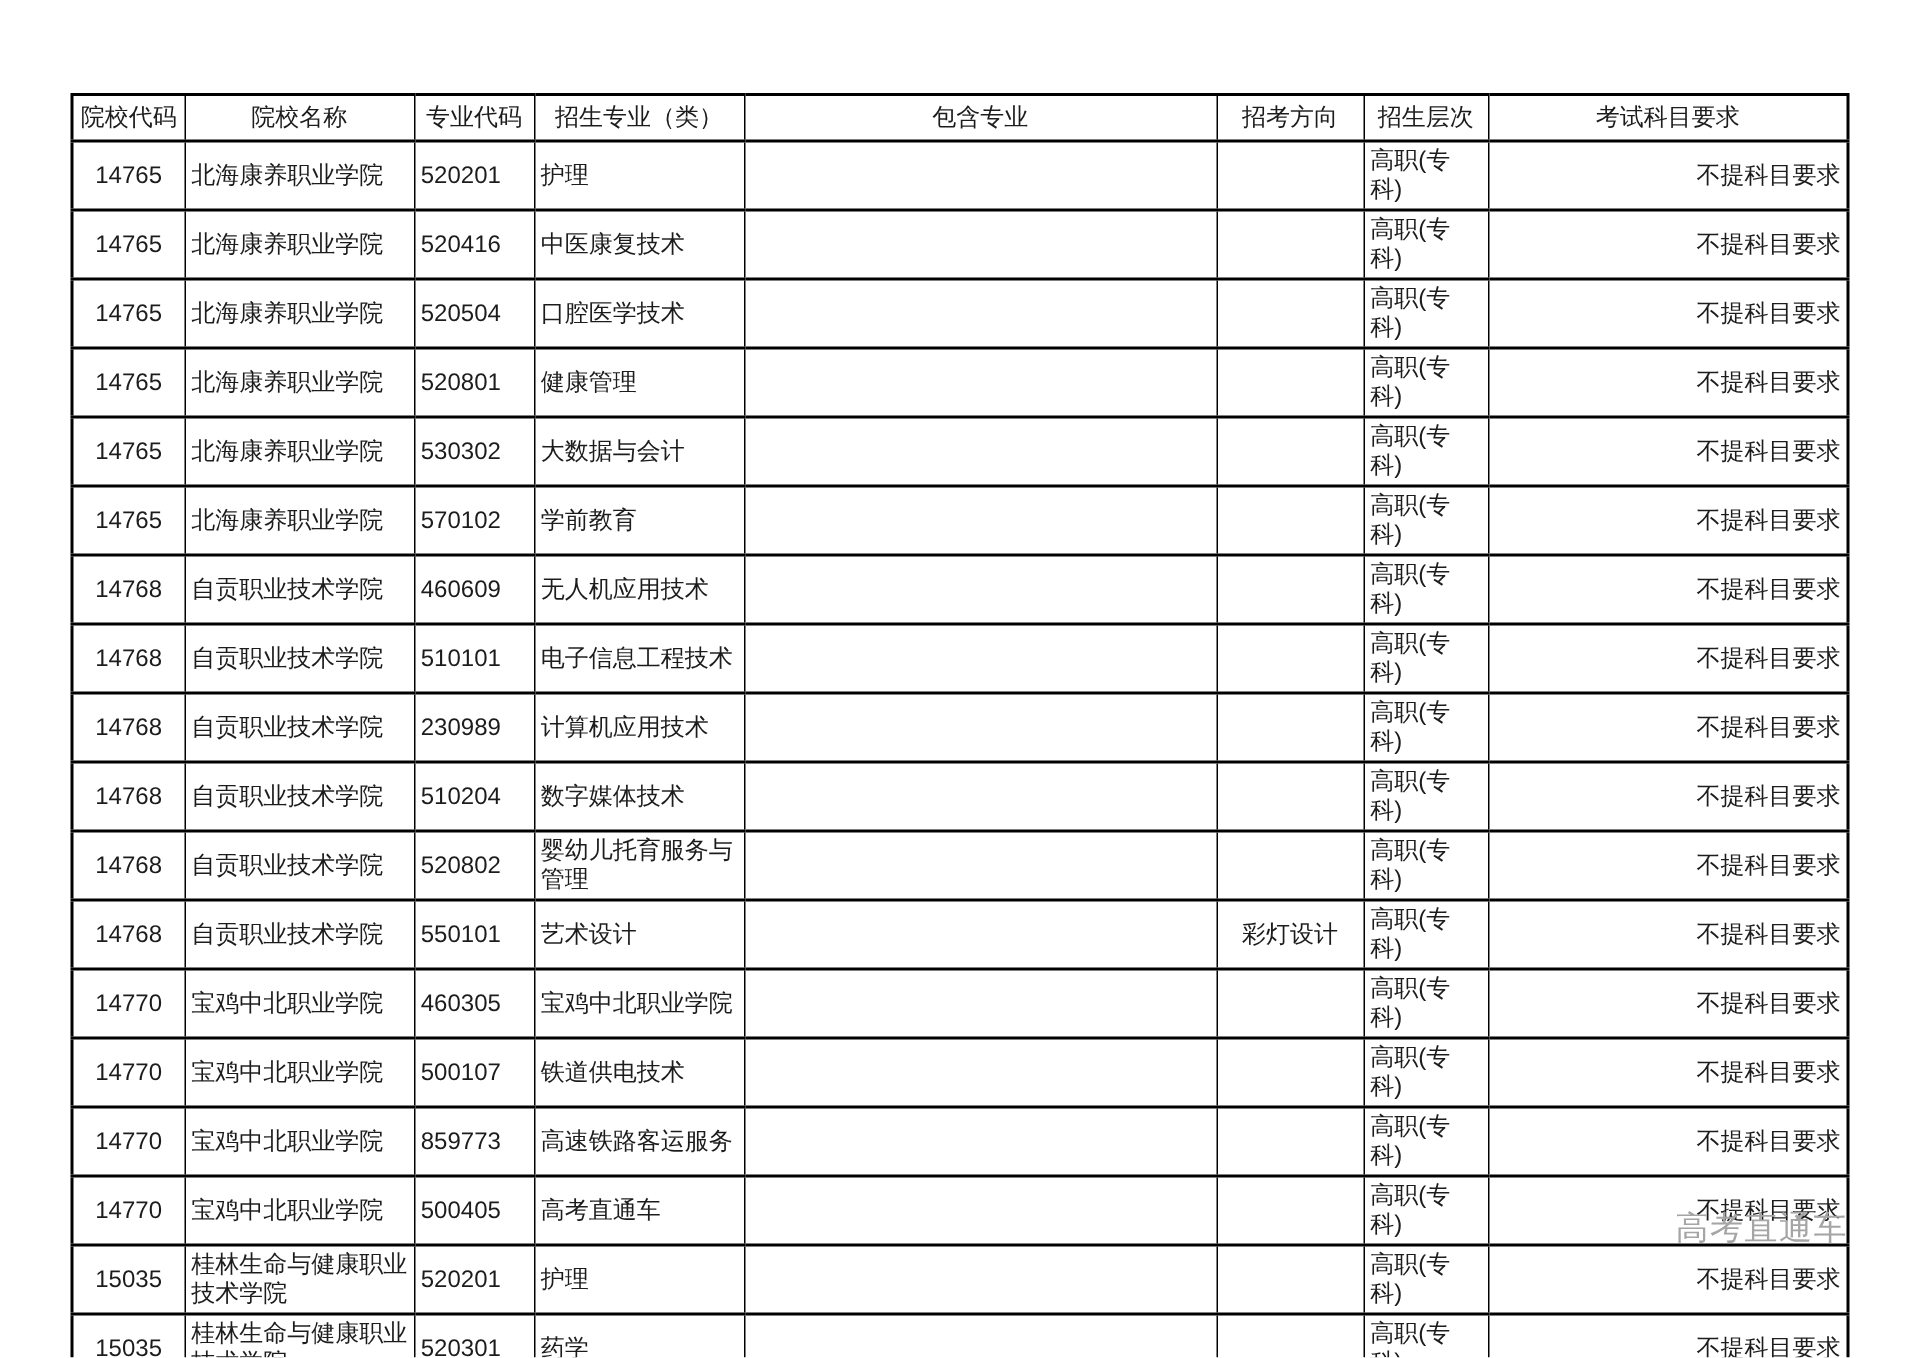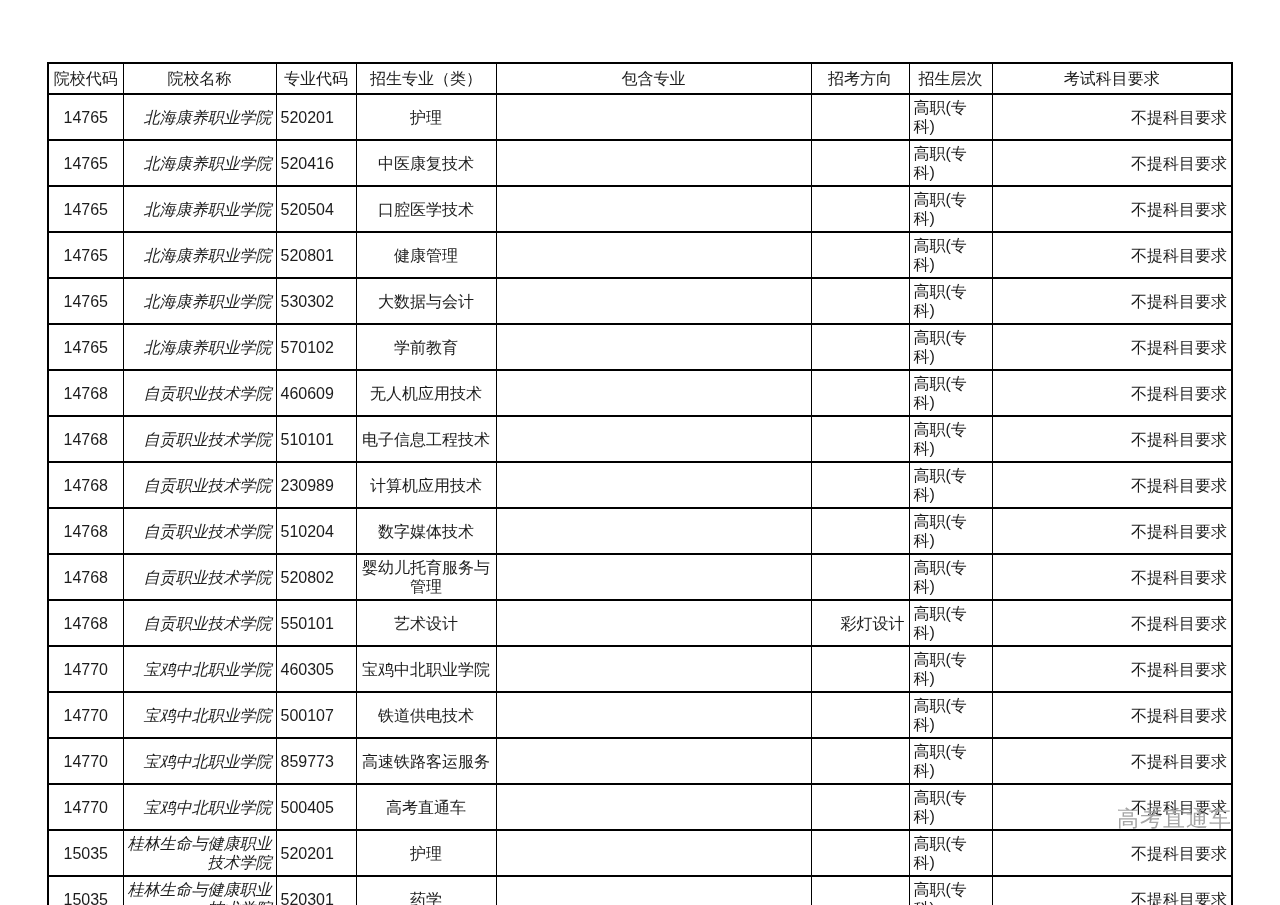--- a/index.html
+++ b/index.html
@@ -38,25 +38,25 @@
   }
   table.admissions thead tr { height: 31px; }
   table.admissions tbody tr { height: 31px; }
   table.admissions th {
     font-weight: normal;
     text-align: center;
     padding: 3px 2px;
   }
   
   td.c0 { text-align: center; padding-left: 2px; padding-right: 2px; }
-  td.c1 { text-align: right; padding-left: 5px; padding-right: 9px; font-style: italic; }
+  td.c1 { text-align: left; padding-left: 5px; padding-right: 9px; }
   td.c2 { text-align: left; padding-left: 4px; padding-right: 4px; }
-  td.c3 { text-align: center; padding-left: 4px; padding-right: 8px; }
+  td.c3 { text-align: left; padding-left: 4px; padding-right: 8px; }
   td.c4 { text-align: left; }
-  td.c5 { text-align: right; padding-left: 4px; }
+  td.c5 { text-align: center; padding-left: 4px; }
   td.c6 { text-align: left; padding-left: 1px; padding-right: 1px; }
   td.c7 { text-align: right; padding-left: 4px; }
 
   .page-footer {
     position: absolute;
     left: 0;
     top: 849px;
     width: 100%;
     text-align: center;
     font-size: 16px;

